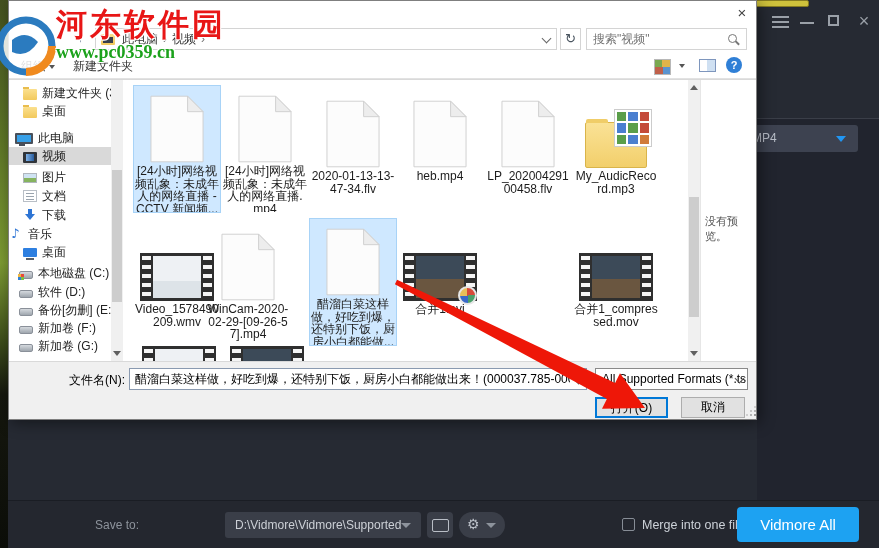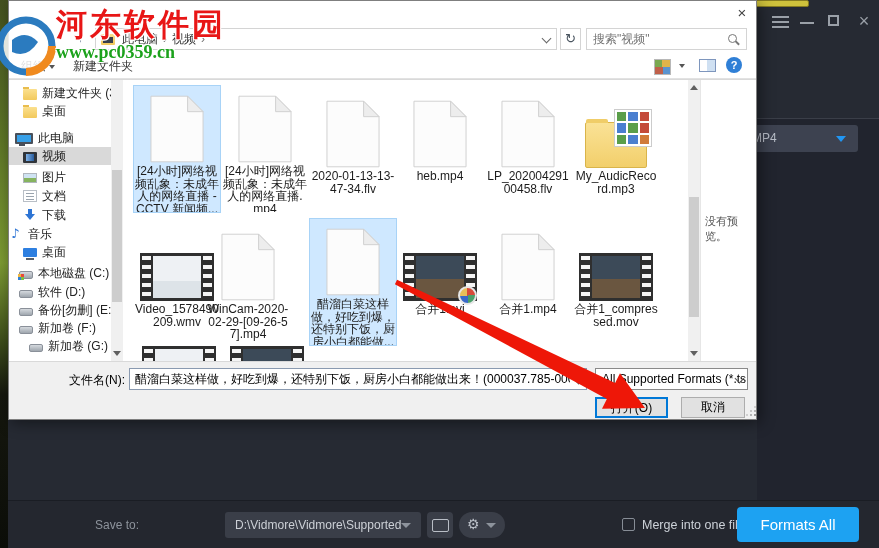--- a/index.html
+++ b/index.html
@@ -182,21 +182,21 @@
     </div>
     <div class="folder-btn">
         <i></i>
       </div>
     <div class="gear-btn">
       <span class="gear-glyph">⚙</span>
       <span class="tri-grey" style="right:9px;top:11px;"></span>
     </div>
     <div class="merge-box"></div>
     <span class="merge-lbl">Merge into one file</span>
-    <div class="convert-btn">Formats All</div>
+    <div class="convert-btn">Vidmore All</div>
   </div>
 </div>
 
 <div class="dialog">
   <div class="dlg-chrome"></div>
   <div class="dlg-close">×</div>
 
   <div class="nav-up">↑</div>
   <div class="addr">
     <span class="addr-ic"></span>
@@ -266,21 +266,21 @@
         <span class="sblabel">软件 (D:)</span>
       </div>
     <div class="sbitem" style="top:221px;padding-left:10px;">
         <span class="ic ic-drive"></span>
         <span class="sblabel">备份[勿删] (E:)</span>
       </div>
     <div class="sbitem" style="top:239px;padding-left:10px;">
         <span class="ic ic-drive"></span>
         <span class="sblabel">新加卷 (F:)</span>
       </div>
-    <div class="sbitem" style="top:257px;padding-left:20px;">
+    <div class="sbitem" style="top:257px;padding-left:10px;">
         <span class="ic ic-drive"></span>
         <span class="sblabel">新加卷 (G:)</span>
       </div>
 
     <div class="sbar" style="left:102px;top:0;width:12px;height:281px;">
       <div class="sbar-thumb" style="left:1px;top:90px;width:10px;height:132px;"></div>
       <span class="tri-dn" style="left:2px;top:271px;"></span>
     </div>
 
     <div class="cell sel" style="left:125px;top:6px;">
@@ -379,29 +379,20 @@
       <div class="icwrap">
           <div class="film dark">
             <i class="holes"></i>
             <i class="screen"></i>
             <i class="holes"></i>
             <span class="mediaover"></span>
           </div>
         </div>
       <div class="flabel">合并1.avi</div>
     </div>
-    <div class="cell" style="left:476px;top:139px;">
-      <div class="icwrap">
-          <svg width="54" height="68" viewBox="0 0 56 70">
-            <path d="M1 1 h38 l16 16 v52 h-54 z" fill="#fcfcfc" stroke="#cfcfcf"></path>
-            <path d="M39 1 l16 16 h-16 z" fill="#ededed" stroke="#cfcfcf"></path>
-          </svg>
-        </div>
-      <div class="flabel">合并1.mp4</div>
-    </div>
     <div class="cell" style="left:564px;top:139px;">
       <div class="icwrap">
           <div class="film dark">
             <i class="holes"></i>
             <i class="screen"></i>
             <i class="holes"></i>
           </div>
         </div>
       <div class="flabel">合并1_compressed.mov</div>
     </div>

